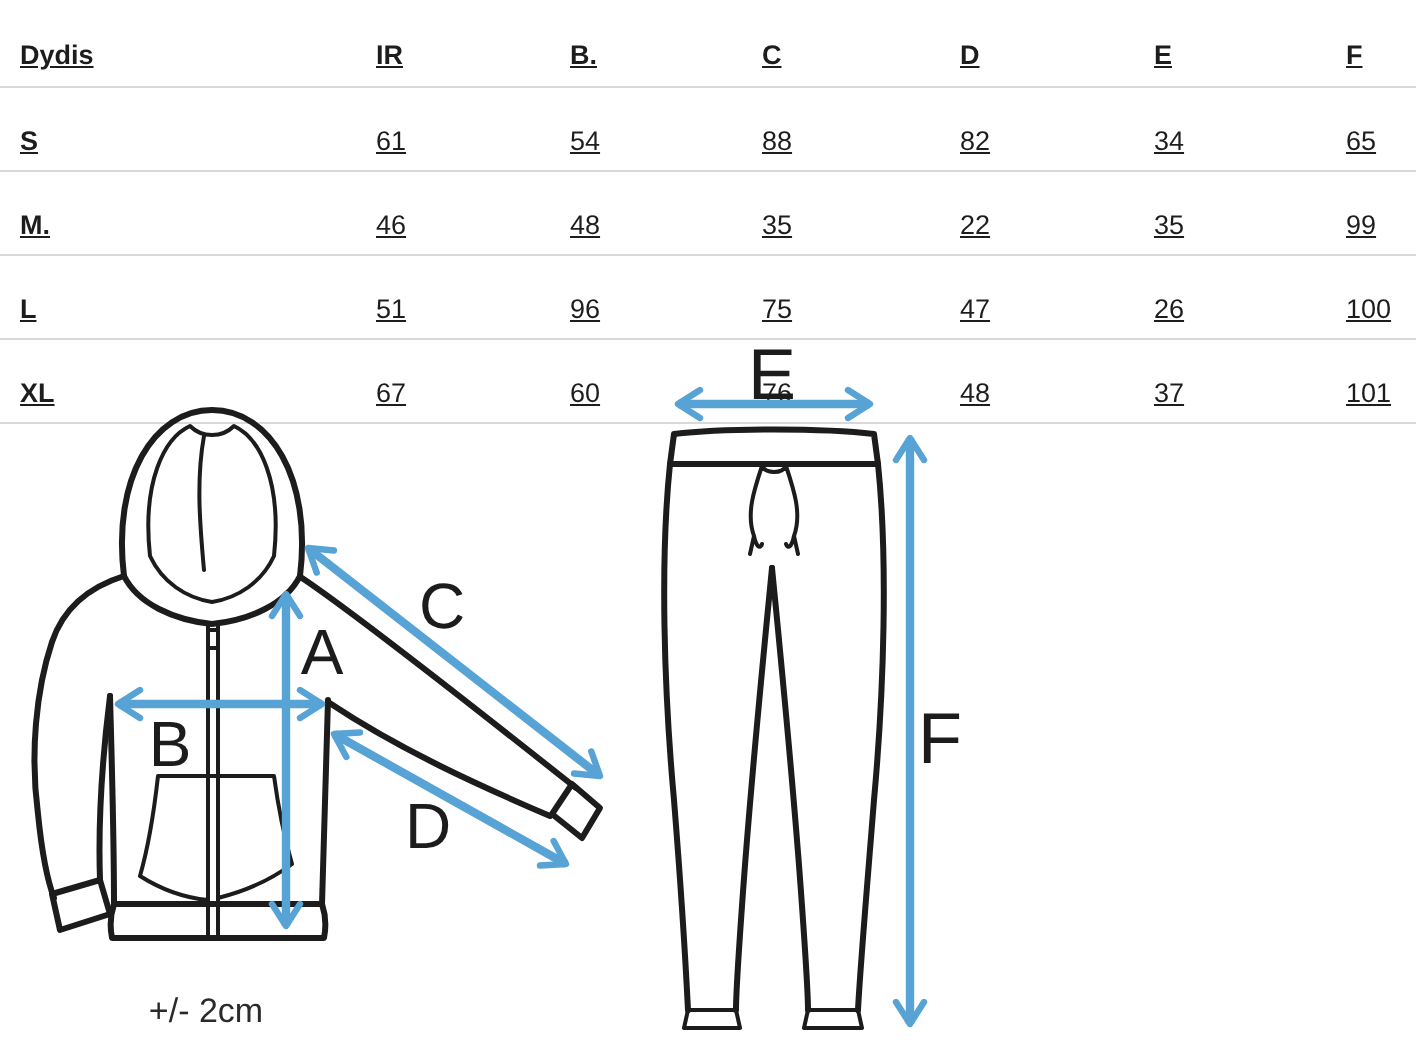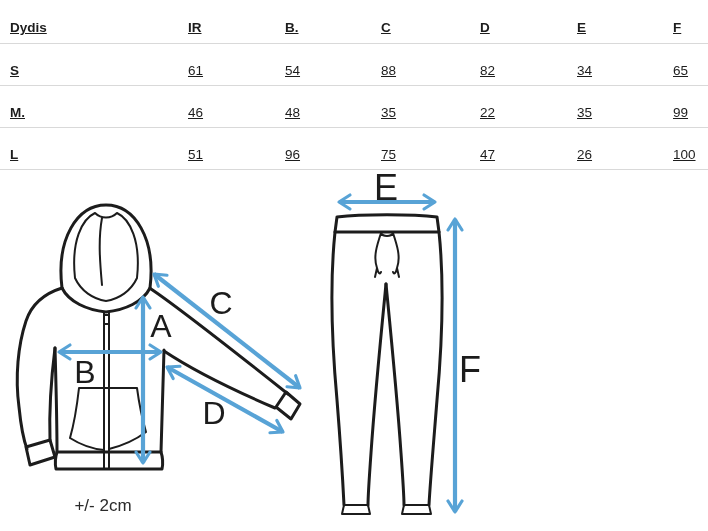--- a/index.html
+++ b/index.html
@@ -79,20 +79,29 @@
     </tr>
     <tr>
       <td class="row-label">L</td>
       <td>51</td>
       <td>96</td>
       <td>75</td>
       <td>47</td>
       <td>26</td>
       <td>100</td>
     </tr>
+    <tr>
+      <td class="row-label">XL</td>
+      <td>67</td>
+      <td>60</td>
+      <td>76</td>
+      <td>48</td>
+      <td>37</td>
+      <td>101</td>
+    </tr>
   </tbody>
 </table>
 
 <svg class="diagram-svg" width="708" height="386" viewBox="0 0 708 386">
   <defs>
     <marker id="ah" markerUnits="userSpaceOnUse" markerWidth="20" markerHeight="20" viewBox="0 0 20 20" refX="15" refY="10" orient="auto-start-reverse">
       <path d="M4,3 L15,10 L4,17" fill="none" stroke="#58a3d6" stroke-width="3.2" stroke-linecap="round" stroke-linejoin="round"></path>
     </marker>
   </defs>
 

